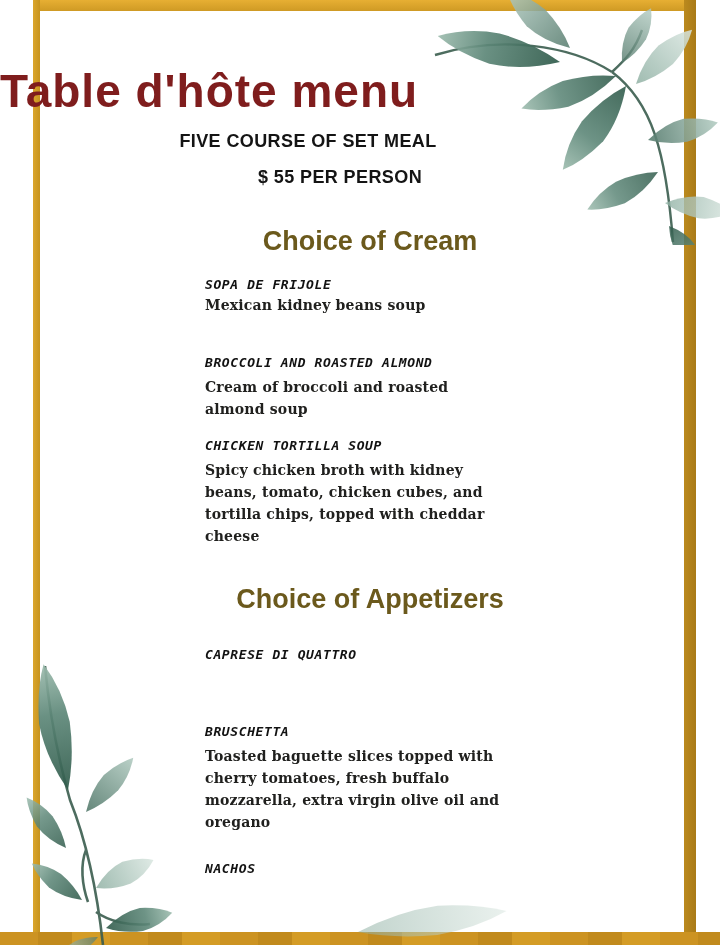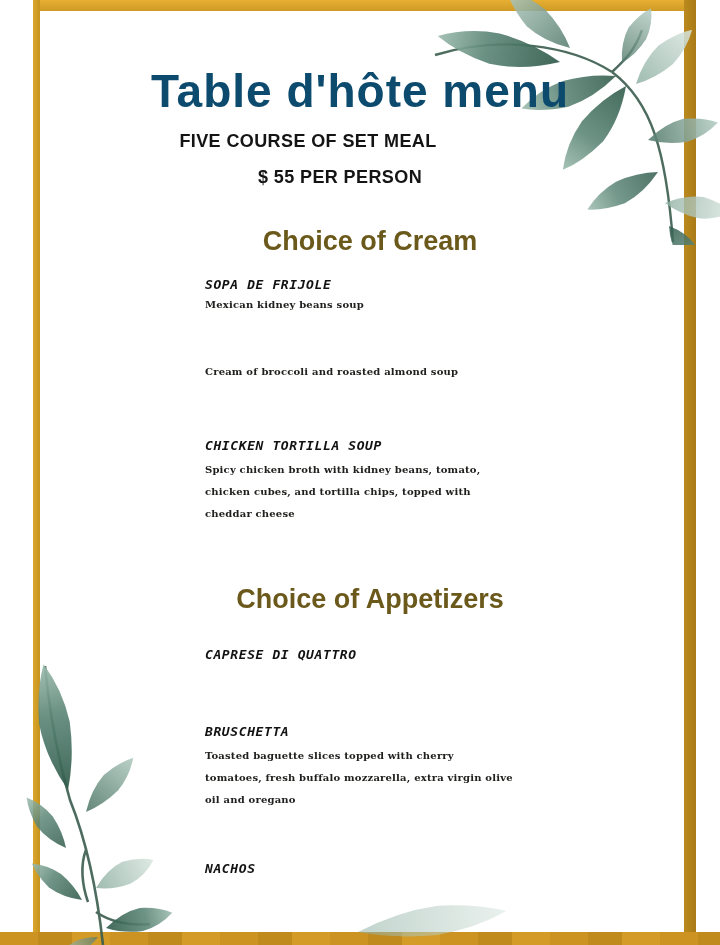--- a/index.html
+++ b/index.html
@@ -11,40 +11,40 @@
   
   .frame-top{position:absolute;left:33px;top:0;width:663px;height:11px;
     background:linear-gradient(180deg,#e7af33,#cf9a24);}
   .frame-left{position:absolute;left:33px;top:0;width:7px;bottom:11px;
     background:linear-gradient(90deg,#dba62c,#c6931f);}
   .frame-right{position:absolute;left:684px;top:0;width:12px;bottom:11px;
     background:linear-gradient(90deg,#bb8a1e,#a97a18);}
   .frame-bottom{position:absolute;left:0;bottom:0;width:720px;height:13px;
     background:repeating-linear-gradient(90deg,#cc9322 0 38px,#c18a1d 38px 72px,#d49c26 72px 110px);}
   
-  .title{position:absolute;top:64px;left:0;width:720px;text-align:center;
-    font-size:46px;font-weight:bold;color:#0c4a6e;letter-spacing:1px;z-index:5;}
+  .title{position:absolute;top:64px;left:0;width:720px;
+    font-size:46px;font-weight:bold;color:#7f1d1d;letter-spacing:1px;z-index:5;}
   .sub{position:absolute;left:0;width:616px;text-align:center;
     font-size:18px;font-weight:bold;color:#141414;letter-spacing:.4px;z-index:5;}
   .sub1{top:131px;}
   .sub2{top:167px;margin-left:32px;}
   
   .section-heading{position:absolute;left:150px;width:440px;text-align:center;
     font-size:27px;font-weight:bold;color:#6b591c;z-index:5;}
   .heading-soups{top:226px;}
   .heading-apps{top:584px;}
   
   .item{position:absolute;left:205px;z-index:5;}
   .item-name{
     font-family:"DejaVu Sans Mono",monospace;
     font-style:italic;font-weight:bold;
     font-size:13px;letter-spacing:.6px;color:#121212;white-space:nowrap;}
   .item-desc{
     font-family:"DejaVu Serif",serif;font-weight:bold;
-    font-size:10px;line-height:22px;letter-spacing:.2px;
+    font-size:14px;line-height:22px;letter-spacing:.2px;
     color:#20201e;max-width:308px;margin-top:6px;}
   .it-sopa{top:277px;} .it-sopa .item-desc{margin-top:2px;}
   .it-broccoli{top:355px;}
   .it-chicken{top:438px;}
   .it-caprese{top:647px;}
   .it-bruschetta{top:724px;}
   .it-nachos{top:861px;}
   
   .deco{position:absolute;z-index:3;pointer-events:none;}
   .deco-tr{left:420px;top:0;}
@@ -113,20 +113,21 @@
 <div class="sub sub2">$ 55 PER PERSON</div>
 
 <div class="section-heading heading-soups">Choice of Cream</div>
 
 <div class="item it-sopa">
   <div class="item-name">SOPA DE FRIJOLE</div>
   <div class="item-desc">Mexican kidney beans soup</div>
 </div>
 
 <div class="item it-broccoli">
+  <div class="item-name">BROCCOLI AND ROASTED ALMOND</div>
   <div class="item-desc">Cream of broccoli and roasted almond soup</div>
 </div>
 
 <div class="item it-chicken">
   <div class="item-name">CHICKEN TORTILLA SOUP</div>
   <div class="item-desc">Spicy chicken broth with kidney beans, tomato, chicken cubes, and tortilla chips, topped with cheddar cheese</div>
 </div>
 
 <div class="section-heading heading-apps">Choice of Appetizers</div>
 

